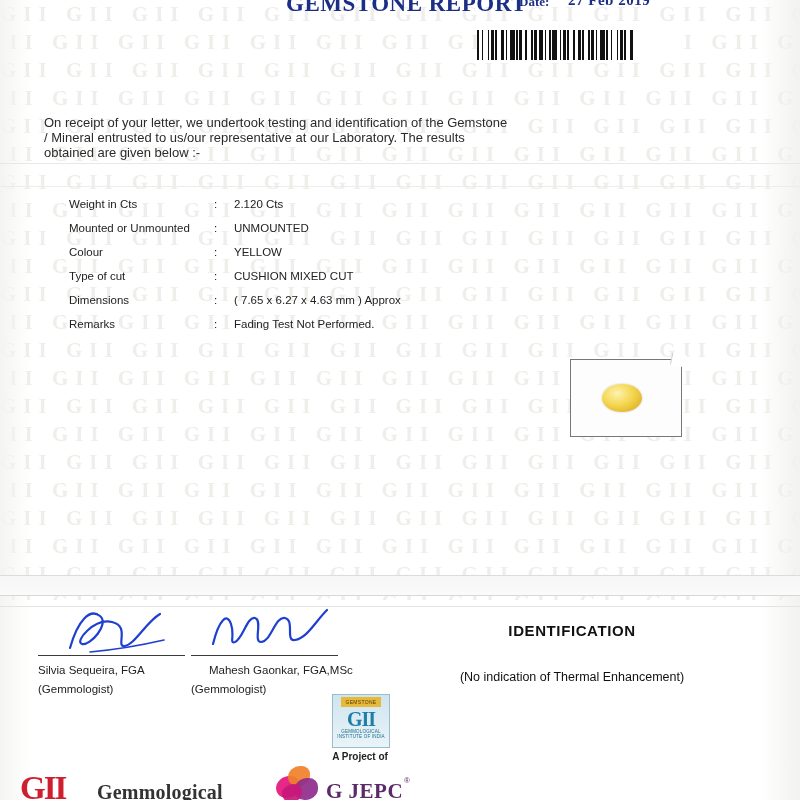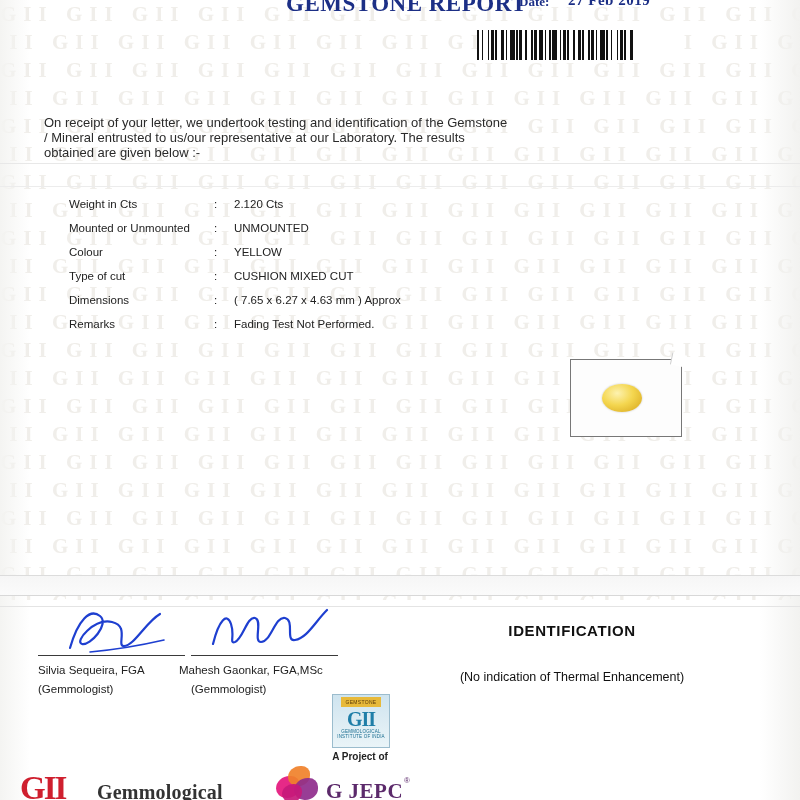--- a/index.html
+++ b/index.html
@@ -210,21 +210,21 @@
     font-size: 11.5px;
     color: #222;
   }
   .sig-role {
     position: absolute;
     font-size: 11.5px;
     color: #222;
   }
   .sig1-name { left: 38px; top: 664px; }
   .sig1-role { left: 38px; top: 683px; }
-  .sig2-name { left: 179px; top: 664px; }
+  .sig2-name { left: 209px; top: 664px; }
   .sig2-role { left: 191px; top: 683px; }
 
   .scribble {
     position: absolute;
     pointer-events: none;
   }
 
   
   .ident-title {
     position: absolute;

